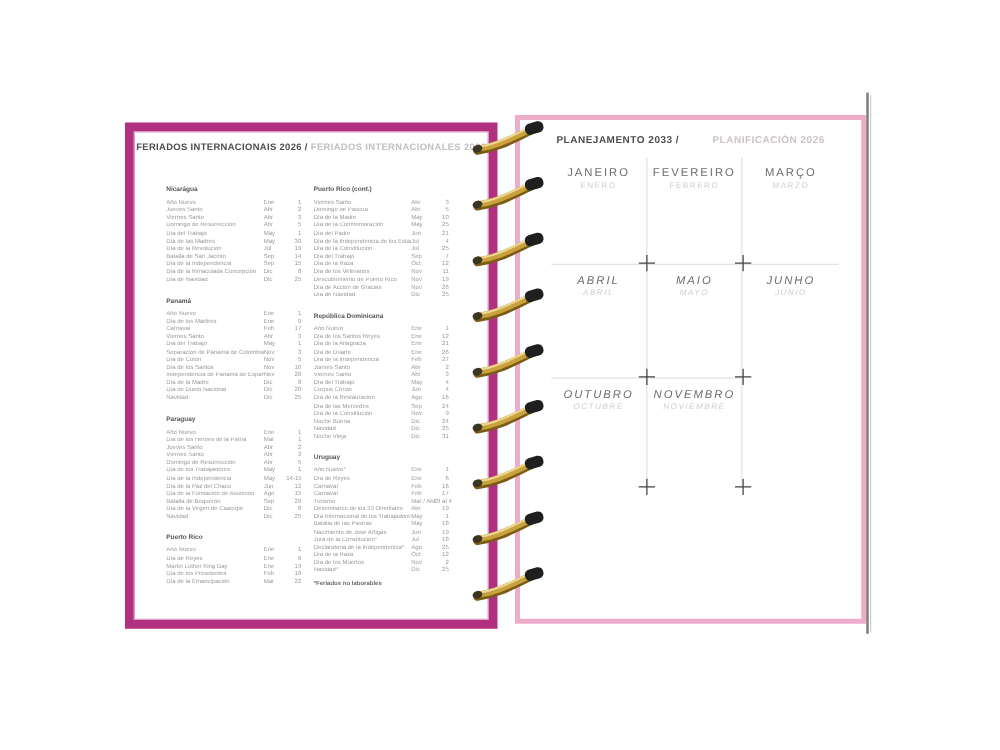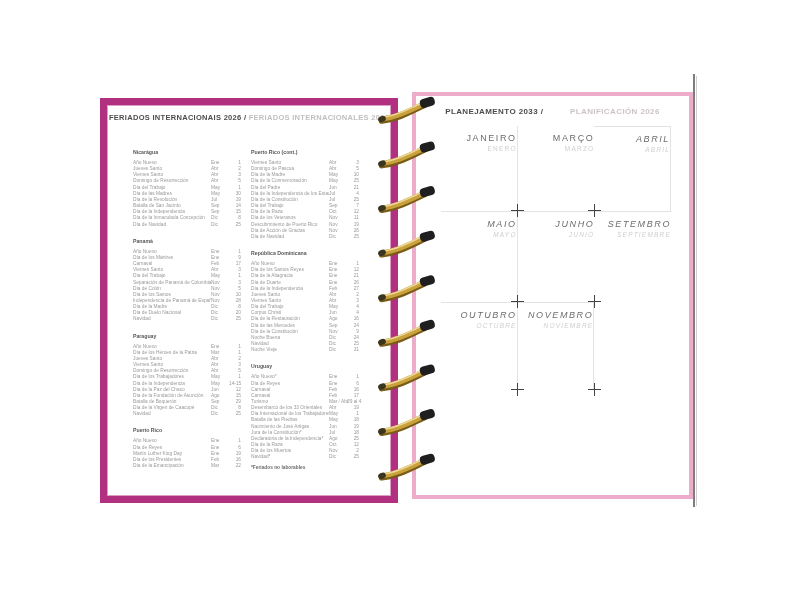--- a/index.html
+++ b/index.html
@@ -25,21 +25,21 @@
 
   
   .right-page { position:absolute; left:412px; top:92px; width:281px; height:407px;
                 background:#ffffff; border:4px solid #eeaccb; }
   .rp-title { margin-top:11px; text-align:center; font-size:8px; font-weight:bold;
               letter-spacing:.4px; color:#4c4c4c; white-space:nowrap; }
   .rp-title .es { color:#cdc2c8;margin-left:24px; }
   .planner-grid { position:absolute; left:25px; top:30px; width:230px; height:350px;
                   display:grid; grid-template-columns:1fr 1fr 1fr;
                   grid-template-rows:85px 91px 88px 86px; }
-  .mcell { text-align:right; padding-top:7px; min-width:0; }
+  .mcell { text-align:center; padding-top:7px; min-width:0; }
   .mcell.vline { border-right:1px solid #e3e3e3; }
   .mcell.hline { border-top:1px solid #e3e3e3;font-style:italic; }
   .m-pt { font-size:9px; letter-spacing:1.6px; color:#6c6c6c; font-weight:500; white-space:nowrap; }
   .m-es { font-size:6.5px; letter-spacing:1.2px; color:#d0cdce; margin-top:2px; white-space:nowrap; }
   .plus { position:absolute; width:13px; height:13px; }
   .plus::before { content:""; position:absolute; left:0; top:5.6px; width:13px; height:1.9px; background:#434343; }
   .plus::after  { content:""; position:absolute; left:5.6px; top:0; width:1.9px; height:13px; background:#434343; }
   .p1 { left:70px;  top:78px;  }
   .p2 { left:147px; top:78px;  }
   .p3 { left:70px;  top:169px; }
@@ -495,39 +495,39 @@
       <div class="plus p1"></div>
       <div class="plus p2"></div>
       <div class="plus p3"></div>
       <div class="plus p4"></div>
       <div class="plus p5"></div>
       <div class="plus p6"></div>
     <div class="mcell vline">
           <div class="m-pt">JANEIRO</div>
           <div class="m-es">ENERO</div>
         </div>
+        <div class="mcell vline">
+          <div class="m-pt">FEVEREIRO</div>
+          <div class="m-es">FEBRERO</div>
+        </div>
         <div class="mcell">
           <div class="m-pt">MARÇO</div>
           <div class="m-es">MARZO</div>
         </div>
         <div class="mcell vline hline">
           <div class="m-pt">ABRIL</div>
           <div class="m-es">ABRIL</div>
         </div>
         <div class="mcell vline hline">
           <div class="m-pt">MAIO</div>
           <div class="m-es">MAYO</div>
         </div>
         <div class="mcell hline">
           <div class="m-pt">JUNHO</div>
           <div class="m-es">JUNIO</div>
-        </div>
-        <div class="mcell hline">
-          <div class="m-pt">SETEMBRO</div>
-          <div class="m-es">SEPTIEMBRE</div>
         </div>
         <div class="mcell vline hline">
           <div class="m-pt">OUTUBRO</div>
           <div class="m-es">OCTUBRE</div>
         </div>
         <div class="mcell vline hline">
           <div class="m-pt">NOVEMBRO</div>
           <div class="m-es">NOVIEMBRE</div>
         </div>
       </div>

